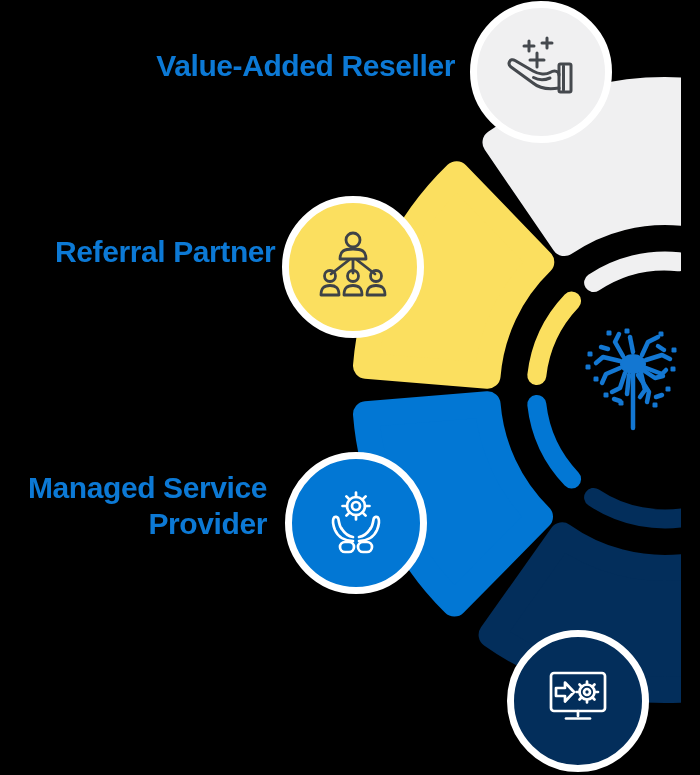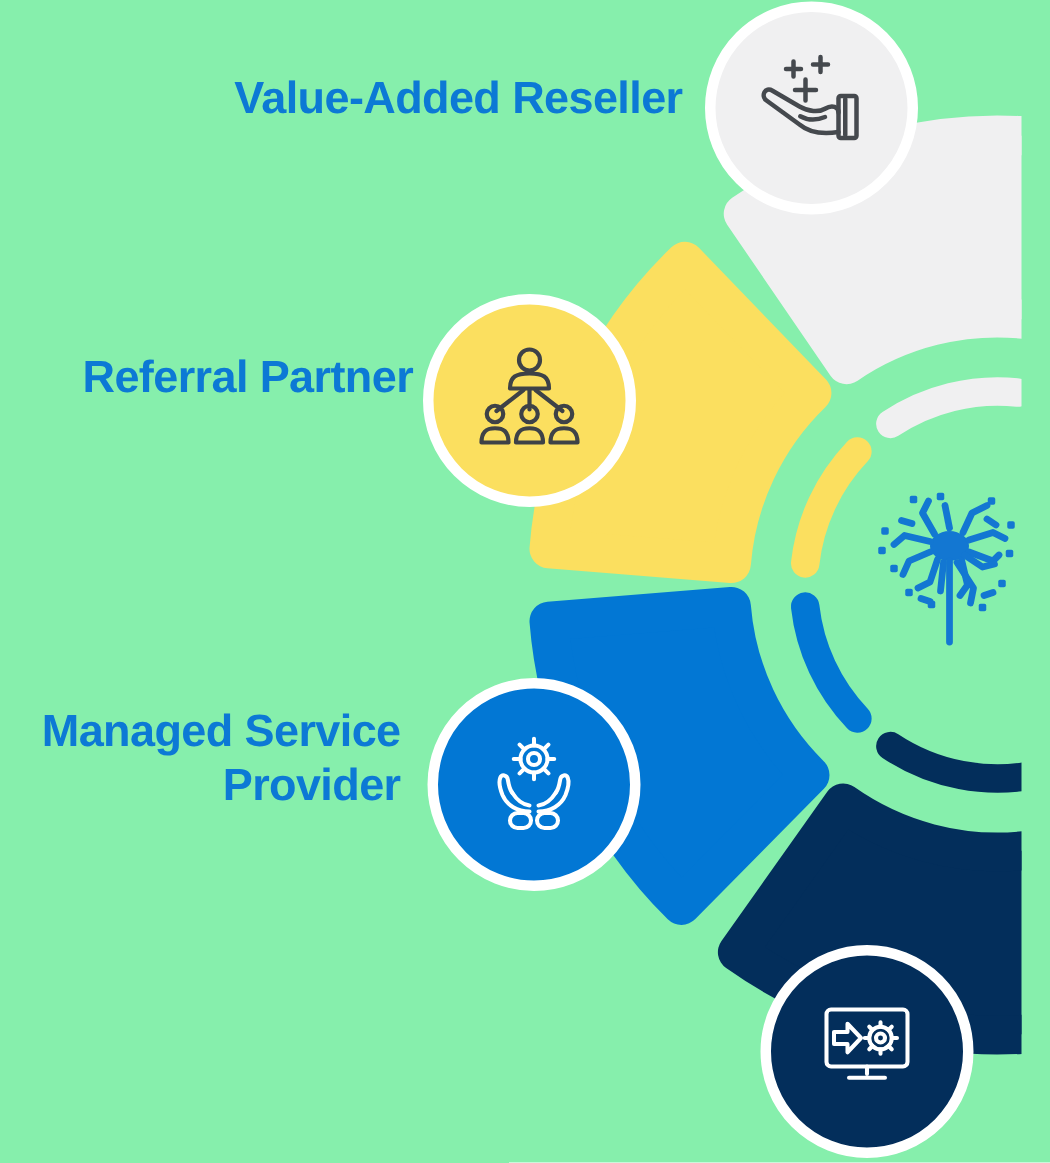--- a/index.html
+++ b/index.html
@@ -1,17 +1,17 @@
 <!DOCTYPE html>
 <html><head>
 <meta charset="utf-8">
 <style>
   html,body{margin:0;padding:0;background:#ffffff;}
   .stage{
-    position:relative;width:700px;height:775px;overflow:hidden;background:#86efac;
+    position:relative;width:700px;height:775px;overflow:hidden;background:#000000;
     font-family:"Liberation Sans", sans-serif;
   }
   .wheel{position:absolute;left:0;top:0;}
   .label{
     position:absolute;font-weight:bold;font-size:30px;line-height:36px;
     color:#0C79D5;letter-spacing:-0.4px;
   }
   .label.var{left:60px;top:48px;width:395px;text-align:right;}
   .label.ref{left:55px;top:234px;width:230px;text-align:left;}
   .label.msp{left:7px;top:470px;width:260px;text-align:right;}

